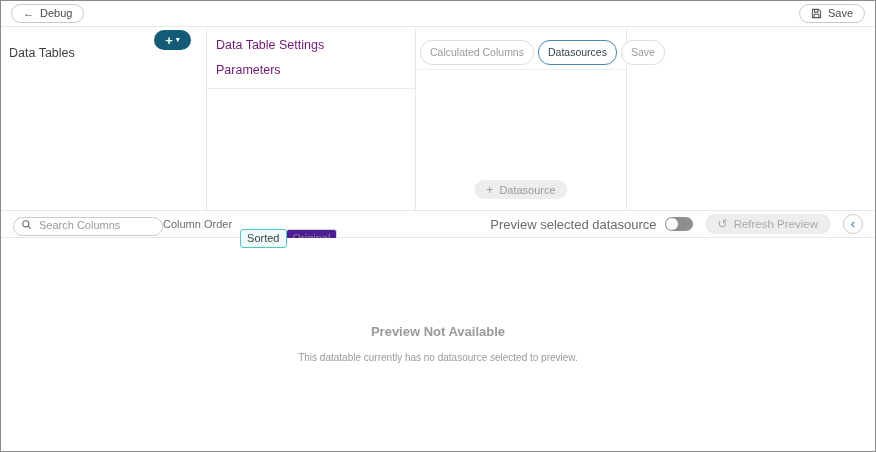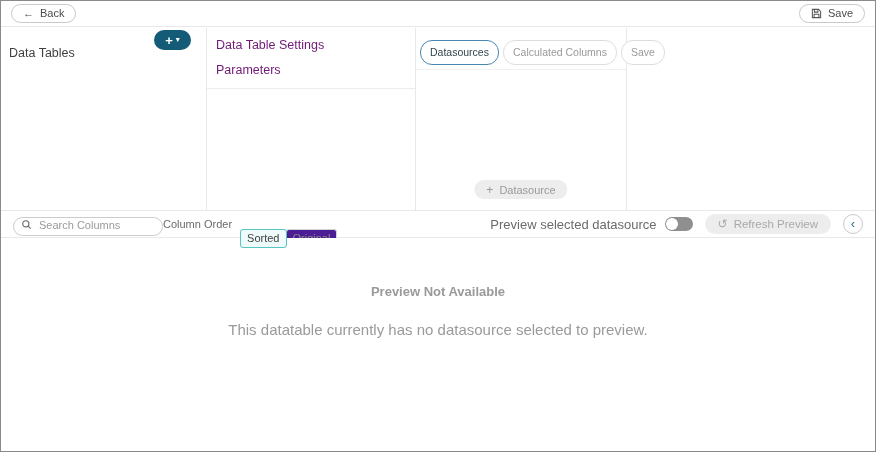--- a/index.html
+++ b/index.html
@@ -46,32 +46,32 @@
   .toolbar-spacer{flex:1;}
   .toggle-label{font-size:13px;color:#6b6b6b;white-space:nowrap;margin-right:8px;margin-left:7px;}
   .toggle{width:28px;height:14px;border-radius:7px;background:#8f8f8f;position:relative;cursor:pointer;flex:0 0 auto;}
   .toggle .knob{position:absolute;top:1px;left:1px;width:12px;height:12px;border-radius:50%;background:#fff;}
   .refresh-btn{margin-left:12px;height:20px;padding:0 13px;border:none;border-radius:12px;background:#ededed;color:#a9a9a9;font-size:11.5px;display:inline-flex;align-items:center;gap:6px;cursor:pointer;white-space:nowrap;}
   .refresh-btn .glyph{font-size:12px;line-height:1;}
   .collapse-btn{margin-left:12px;width:20px;height:20px;border-radius:50%;border:1px solid #c9c9c9;background:#fff;color:#23708e;font-size:13px;display:inline-flex;align-items:center;justify-content:center;cursor:pointer;line-height:1;padding:0 0 2px 0;box-sizing:border-box;flex:0 0 auto;}
 
   
   .preview{position:absolute;top:237px;left:0;right:0;bottom:0;background:#fff;text-align:center;}
-  .preview-title{margin-top:46px;font-size:13px;font-weight:bold;color:#9a9a9a;}
-  .preview-msg{margin-top:22px;font-size:15px;color:#9a9a9a;}
+  .preview-title{margin-top:86px;font-size:13px;font-weight:bold;color:#9a9a9a;}
+  .preview-msg{margin-top:13px;font-size:10px;color:#9a9a9a;}
 </style>
 </head>
 <body>
 
 <div class="screen">
 
   <div class="header">
     <button class="pill-btn">
       <span class="glyph">←</span>
-      <span>Back</span>
+      <span>Debug</span>
     </button>
     <button class="pill-btn">
       <span style="display:inline-flex;">
         <svg width="11" height="11" viewBox="0 0 16 16" fill="none" stroke="#555" stroke-width="1.5">
             <path d="M2 2h9l3 3v9H2z"></path>
             <path d="M5 2v4h5V2"></path>
             <path d="M4.5 14v-5h7v5"></path>
           </svg>
       </span>
       <span>Save</span>
@@ -94,25 +94,25 @@
           <span>Data Table Settings</span>
         </div>
         <div class="settings-item">
           <span>Parameters</span>
         </div>
       </div>
     </div>
 
     <div class="panel-right">
       <div class="tab-row">
+        <div class="tab-btn inactive">
+          <span>Calculated Columns</span>
+        </div>
         <div class="tab-btn active">
           <span>Datasources</span>
-        </div>
-        <div class="tab-btn inactive">
-          <span>Calculated Columns</span>
         </div>
         <div class="tab-btn inactive">
           <span>Save</span>
         </div>
       </div>
       <button class="add-ds-btn">
         <span class="plus">+</span>
         <span>Datasource</span>
       </button>
     </div>

